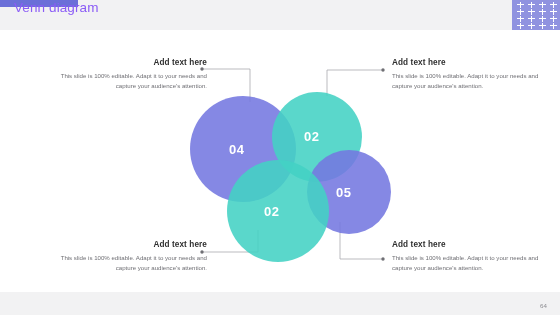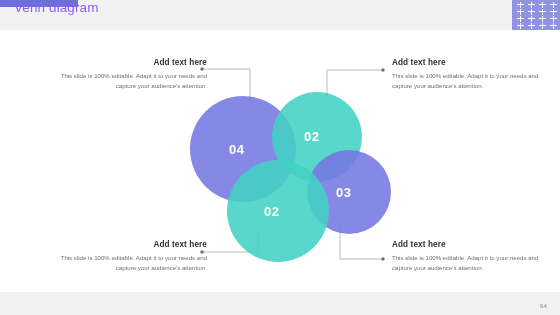--- a/index.html
+++ b/index.html
@@ -206,21 +206,21 @@
       <g>
         <circle id="venn-circle-01" cx="243" cy="119" r="53" fill="#7478e0" fill-opacity="0.88"></circle>
         <circle id="venn-circle-02" cx="317" cy="107" r="45" fill="#43d2c4" fill-opacity="0.88"></circle>
         <circle id="venn-circle-03" cx="349" cy="162" r="42" fill="#7478e0" fill-opacity="0.88"></circle>
         <circle id="venn-circle-04" cx="278" cy="181" r="51" fill="#43d2c4" fill-opacity="0.88"></circle>
       </g>
     </svg>
 
     <span class="circle-label" style="left:229px; top:112px;">04</span>
     <span class="circle-label" style="left:304px; top:99px;">02</span>
-    <span class="circle-label" style="left:336px; top:155px;">03</span>
+    <span class="circle-label" style="left:336px; top:155px;">05</span>
     <span class="circle-label" style="left:264px; top:174px;">02</span>
   </div>
 
   <div class="callout align-right" id="callout-tl">
     <p class="callout-title">Add text here</p>
     <p class="callout-body">This slide is 100% editable. Adapt it to your needs and capture your audience's attention.</p>
   </div>
 
   <div class="callout align-left" id="callout-tr">
     <p class="callout-title">Add text here</p>

